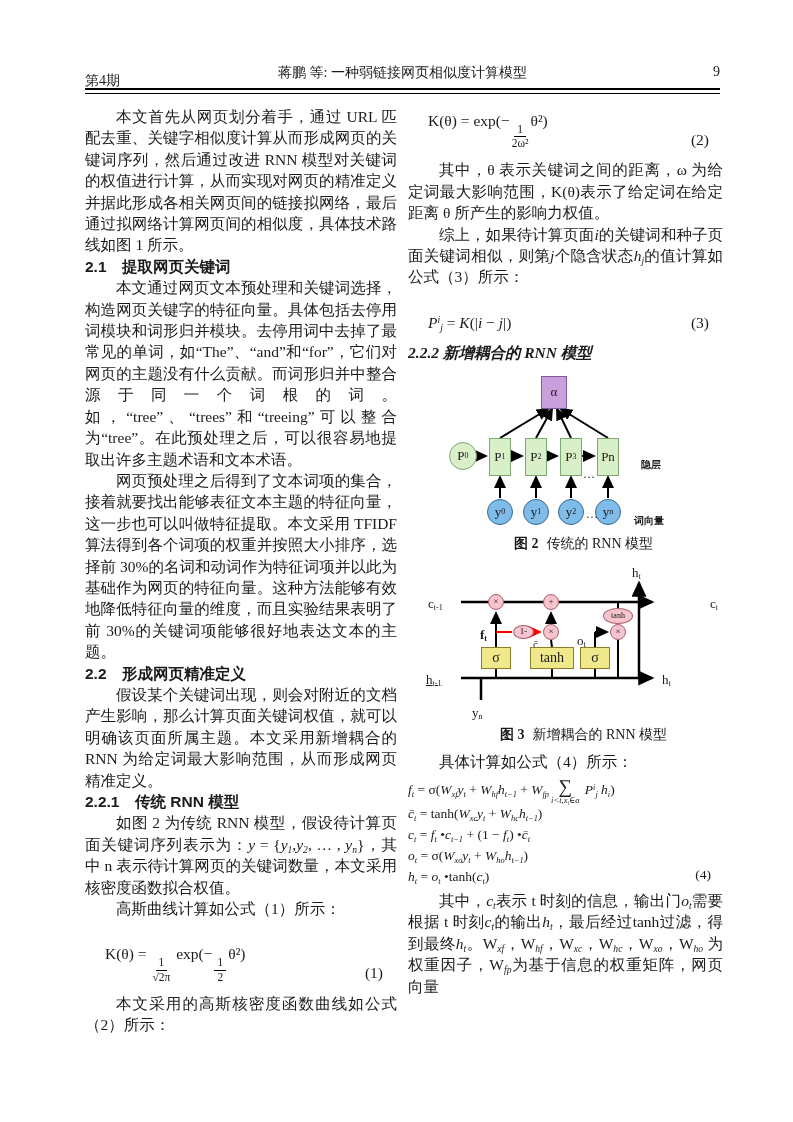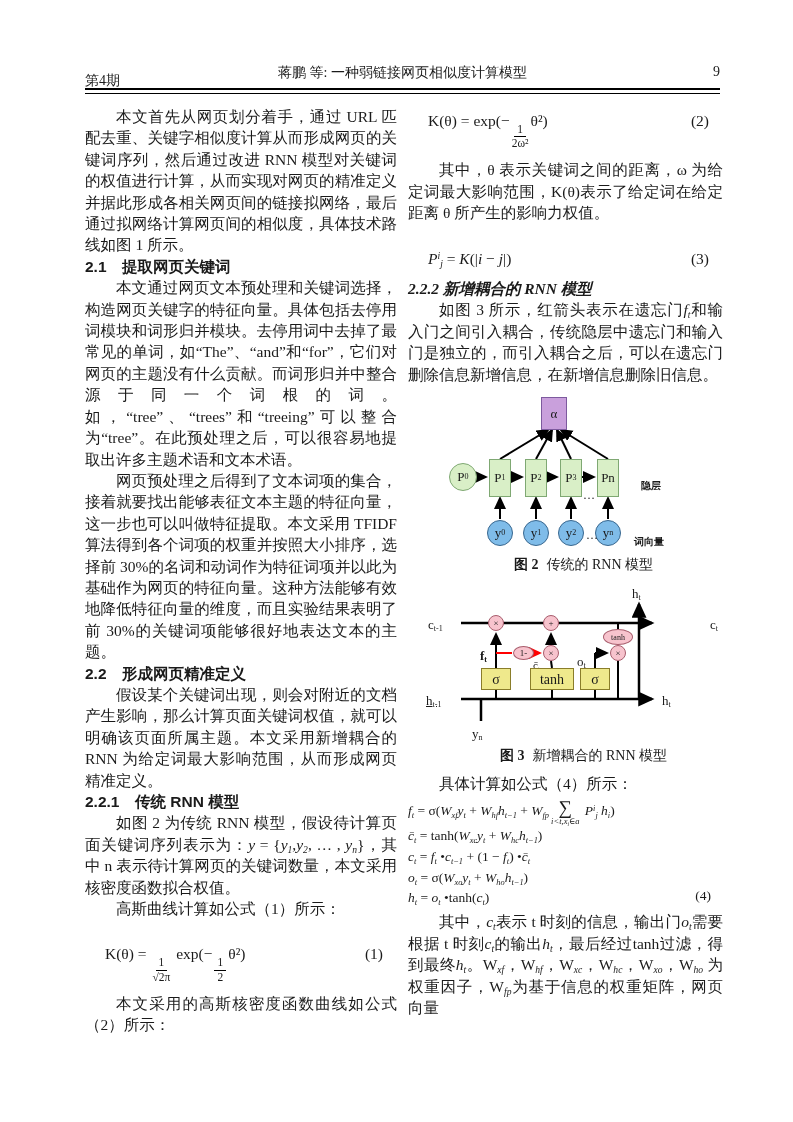--- a/index.html
+++ b/index.html
@@ -19,21 +19,21 @@
   .col-right{left:408px;width:315px;}
   p{margin:0;text-indent:2em;}
   .hsec{font-family:"Liberation Sans","DejaVu Sans",sans-serif;font-weight:bold;
         text-indent:0;margin:0;font-size:15.5px;}
   .hsec.slant{font-family:"Liberation Serif","DejaVu Serif",serif;font-style:italic;}
   .it{font-style:italic;}
   sub,sup{font-size:0.62em;line-height:0;}
   sub{vertical-align:-0.3em;}
   sup{vertical-align:0.5em;}
   
-  .equation{display:flex;align-items:flex-start;margin:24px 0 9px 0;padding-left:20px;font-size:15.5px;text-indent:0;gap:8px;}
+  .equation{display:flex;align-items:flex-end;margin:24px 0 9px 0;padding-left:20px;font-size:15.5px;text-indent:0;gap:8px;}
   .eqtag{margin-left:auto;padding-right:14px;}
   .frac{display:inline-flex;flex-direction:column;align-items:center;vertical-align:-0.6em;
         font-size:11.5px;line-height:1.15;margin:0 2px;}
   .fnum{border-bottom:1px solid #000;padding:0 3px;}
   .eq4{position:relative;text-align:left;font-size:13.5px;line-height:1.55;margin:4px 0 2px 0;}
   .eq4 .eqline{white-space:nowrap;}
   .eqtag4{position:absolute;right:12px;bottom:2px;}
   .sumwrap{display:inline-flex;flex-direction:column;align-items:center;vertical-align:middle;
            line-height:1;margin:0 2px;}
   .sigma{font-size:19px;}
@@ -100,26 +100,26 @@
     <div class="equation" style="margin-top:4px;">
       <span class="eqbody">
         <span>K(θ) = exp(−</span><span class="frac">
             <span class="fnum">1</span>
             <span class="fden">2ω²</span>
           </span><span>θ²)</span>
       </span>
       <span class="eqtag">(2)</span>
     </div>
     <p><span>其中，θ 表示关键词之间的距离，ω 为给定词最大影响范围，K(θ)表示了给定词在给定距离 θ 所产生的影响力权值。</span></p>
+    <p><span>综上，如果待计算页面</span><span class="it">i</span><span>的关键词和种子页面关键词相似，则第</span><span class="it">j</span><span>个隐含状态</span><span class="it">h</span><sub class="it">j</sub><span>的值计算如公式（3）所示：</span></p>
     <div class="equation">
       <span class="eqbody"><span class="it">P</span><sup class="it">i</sup><sub class="it">j</sub><span> = </span><span class="it">K</span><span>(|</span><span class="it">i</span><span> − </span><span class="it">j</span><span>|)</span></span>
       <span class="eqtag">(3)</span>
     </div>
     <div class="hsec slant">2.2.2  新增耦合的 RNN 模型</div>
-    <p><span>如图 3 所示，红箭头表示在遗忘门</span><span class="it">f</span><sub class="it">t</sub><span>和输入门之间引入耦合，传统隐层中遗忘门和输入门是独立的，而引入耦合之后，可以在遗忘门删除信息新增信息，在新增信息删除旧信息。</span></p>
 
     <div class="fig fig2">
       <svg width="280" height="157" viewBox="0 0 280 157">
         <defs>
           <marker id="ab2" markerWidth="8" markerHeight="8" refX="5.5" refY="3" orient="auto">
             <path d="M0,0 L6.5,3 L0,6 z" fill="#000"></path>
           </marker>
         </defs>
 
         <line x1="62" y1="64" x2="110" y2="35" stroke="#000" stroke-width="2" marker-end="url(#ab2)"></line>

